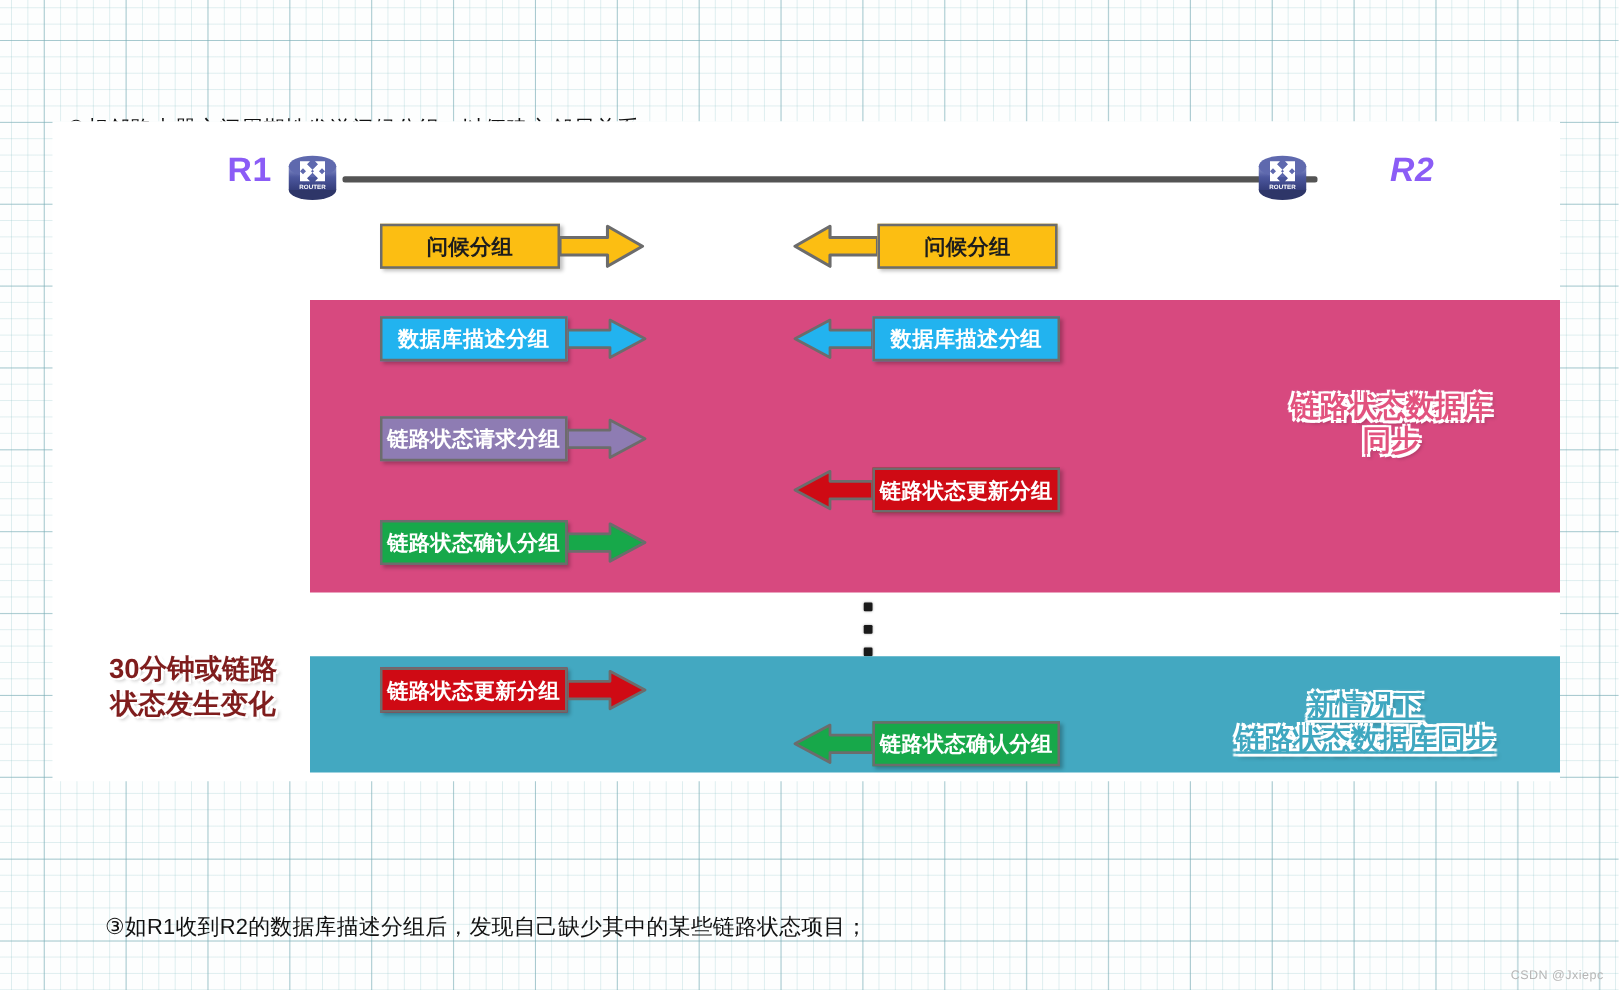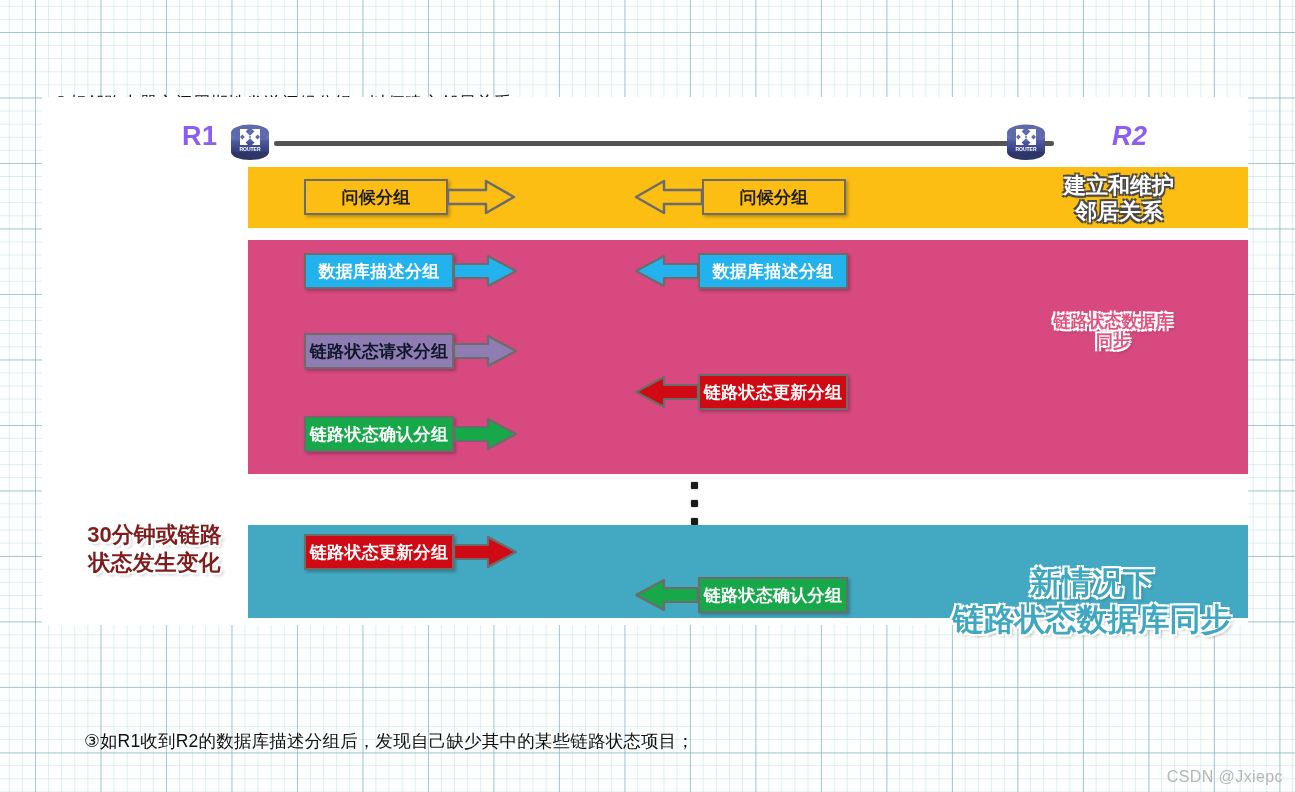--- a/index.html
+++ b/index.html
@@ -101,35 +101,36 @@
     right: 14px; top: 6px; width: 230px;
     font-size: 22px;
     color: #ffffff;
     text-shadow:
       -1.6px -1.6px 0 #4a4a4a, 1.6px -1.6px 0 #4a4a4a,
       -1.6px  1.6px 0 #4a4a4a, 1.6px  1.6px 0 #4a4a4a,
        0 2px 2px rgba(0,0,0,.25);
   }
   #caption-sync {
     right: 10px; top: 72px; width: 250px;
-    font-size: 17px;
+    font-size: 23px;
     color: #e2527e;
     text-shadow:
       -2px -2px 0 #ffffff, 2px -2px 0 #ffffff,
       -2px  2px 0 #ffffff, 2px  2px 0 #ffffff,
       0 0 3px #ffffff, 3px 3px 3px rgba(0,0,0,.22);
   }
   #caption-update {
-    right: 6px; top: 40px; width: 300px;
-    font-size: 31px;
+    right: 6px; top: 26px; width: 300px;
+    font-size: 23px;
     color: #3fa7c0;
     text-shadow:
       -2px -2px 0 #ffffff, 2px -2px 0 #ffffff,
       -2px  2px 0 #ffffff, 2px  2px 0 #ffffff,
       0 0 3px #ffffff, 3px 3px 3px rgba(0,0,0,.22);
+    text-decoration: underline;
   }
   #caption-trigger {
     position: absolute;
     left: 20px; top: 424px; width: 185px;
     text-align: center;
     font-size: 22px;
     font-weight: bold;
     line-height: 1.25;
     white-space: pre-line;
     color: #7f1d1d;
@@ -179,21 +180,21 @@
     background: #1a1a1a;
     border-radius: 1px;
     box-shadow: 0 0 2px rgba(0,0,0,.4);
   }
 
   
   #watermark {
     position: absolute;
     right: 12px;
     bottom: 6px;
-    font-size: 16px;
+    font-size: 10px;
     color: #b6b6b6;
     letter-spacing: 0.4px;
   }
 </style>
 </head>
 <body>
 
 <div id="page">
 
   <div class="note-block" id="note-top">
@@ -244,24 +245,20 @@
           <path d="M12 8 l8 0 -2.4 2.4 4.4 4.4 -3.2 3.2 -4.4 -4.4 -2.4 2.4 z"></path>
           <path d="M32 8 l-8 0 2.4 2.4 -4.4 4.4 3.2 3.2 4.4 -4.4 2.4 2.4 z"></path>
           <path d="M12 24 l8 0 -2.4 -2.4 4.4 -4.4 -3.2 -3.2 -4.4 4.4 -2.4 -2.4 z"></path>
           <path d="M32 24 l-8 0 2.4 -2.4 -4.4 -4.4 3.2 -3.2 4.4 4.4 2.4 -2.4 z"></path>
         </g>
         <text x="22" y="30" text-anchor="middle" font-size="5" font-weight="bold" fill="#ffffff" font-family="Liberation Sans, sans-serif">ROUTER</text>
       </svg>
     </div>
     <div class="router-label" id="label-r2">R2</div>
 
-    <div class="band" id="band-hello">
-      <div class="band-caption" id="caption-hello">建立和维护
-邻居关系</div>
-    </div>
 
     <div class="packet" style="left:262px; top:81px;">
       <div class="packet-box" style="background:#fcbe12; color:#1d1d1d; width:144px;">问候分组</div>
       <svg class="packet-arrow" width="68" height="38" viewBox="0 0 68 38">
         <path d="M0 12 L38 12 L38 3 L66 19 L38 35 L38 26 L0 26 Z" fill="#fcbe12" stroke="#6c6c6c" stroke-width="2.5" stroke-linejoin="round"></path>
       </svg>
     </div>
 
     <div class="packet rtl" style="left:592px; top:81px;">
       <div class="packet-box" style="background:#fcbe12; color:#1d1d1d; width:144px;">问候分组</div>
@@ -283,21 +280,21 @@
     </div>
 
     <div class="packet rtl" style="left:592px; top:155px;">
       <div class="packet-box" style="background:#22b3ef; color:#ffffff; width:150px;">数据库描述分组</div>
       <svg class="packet-arrow" width="64" height="38" viewBox="0 0 64 38">
         <path d="M64 12 L30 12 L30 4 L2 19 L30 34 L30 26 L64 26 Z" fill="#22b3ef" stroke="#6c6c6c" stroke-width="2.2" stroke-linejoin="round"></path>
       </svg>
     </div>
 
     <div class="packet" style="left:262px; top:235px;">
-      <div class="packet-box" style="background:#8e7cb3; color:#0f172a; width:150px;">链路状态请求分组</div>
+      <div class="packet-box" style="background:#8e7cb3; color:#ffffff; width:150px;">链路状态请求分组</div>
       <svg class="packet-arrow" width="64" height="38" viewBox="0 0 64 38">
         <path d="M0 12 L34 12 L34 4 L62 19 L34 34 L34 26 L0 26 Z" fill="#8e7cb3" stroke="#6c6c6c" stroke-width="2.2" stroke-linejoin="round"></path>
       </svg>
     </div>
 
     <div class="packet rtl" style="left:592px; top:276px;">
       <div class="packet-box" style="background:#cf0a14; color:#ffffff; width:150px;">链路状态更新分组</div>
       <svg class="packet-arrow" width="64" height="38" viewBox="0 0 64 38">
         <path d="M64 12 L30 12 L30 4 L2 19 L30 34 L30 26 L64 26 Z" fill="#cf0a14" stroke="#6c6c6c" stroke-width="2.2" stroke-linejoin="round"></path>
       </svg>

